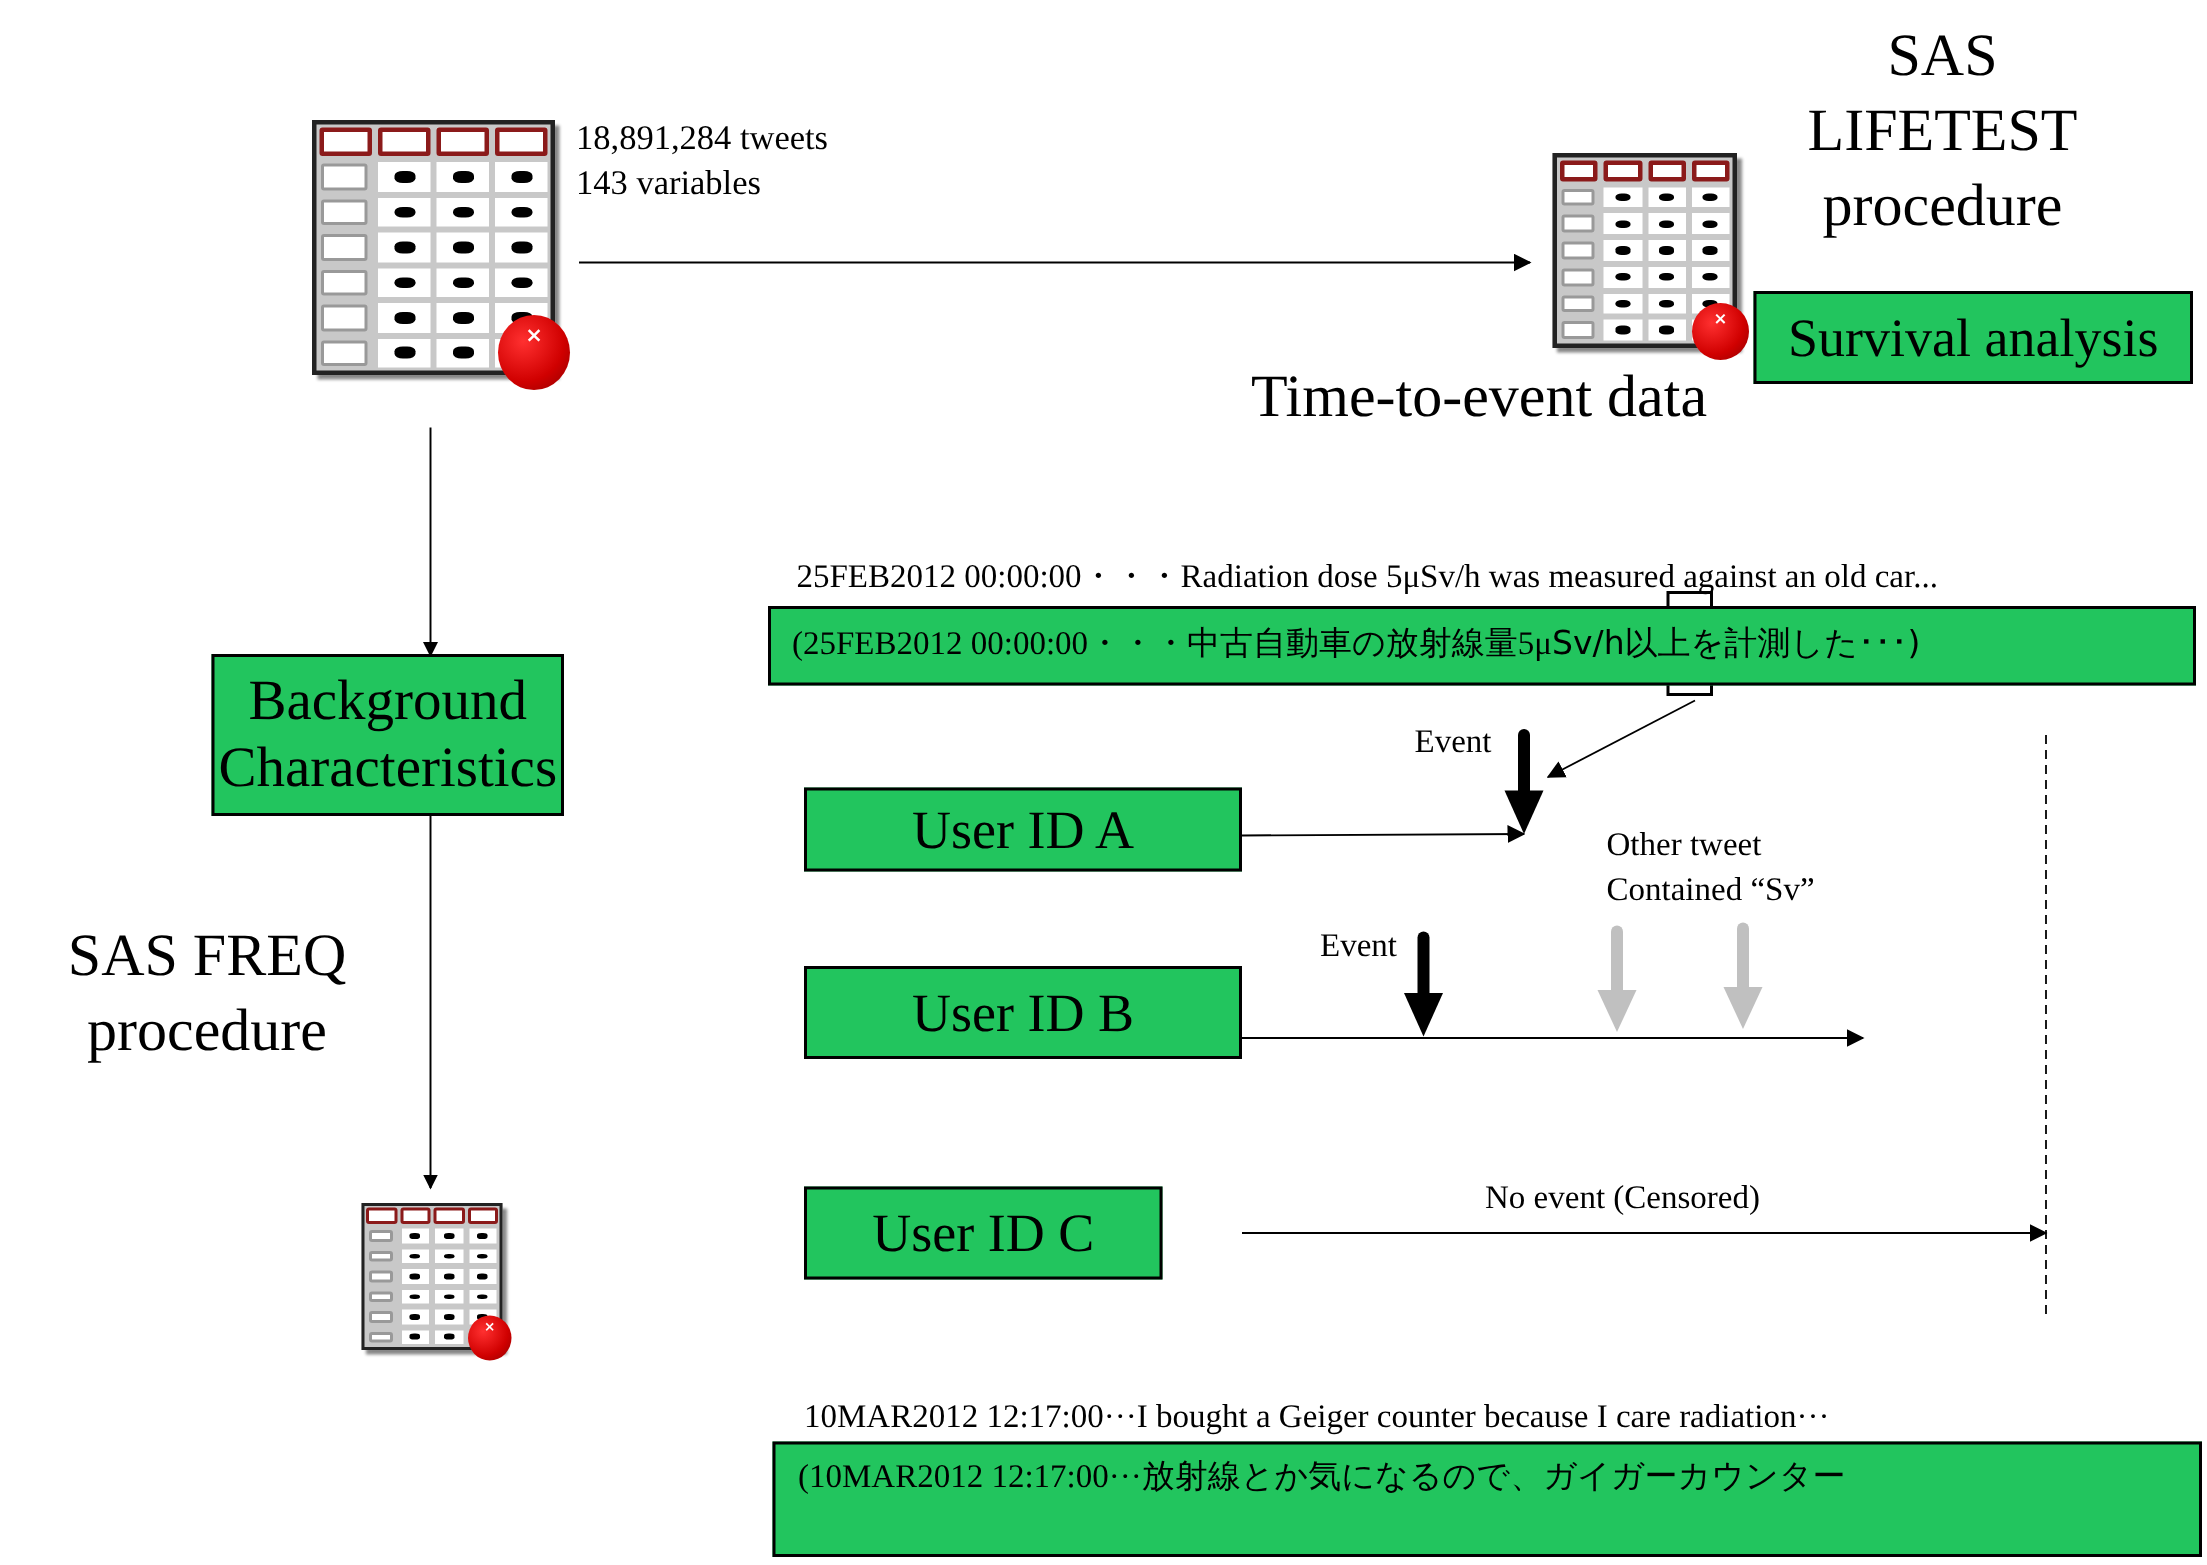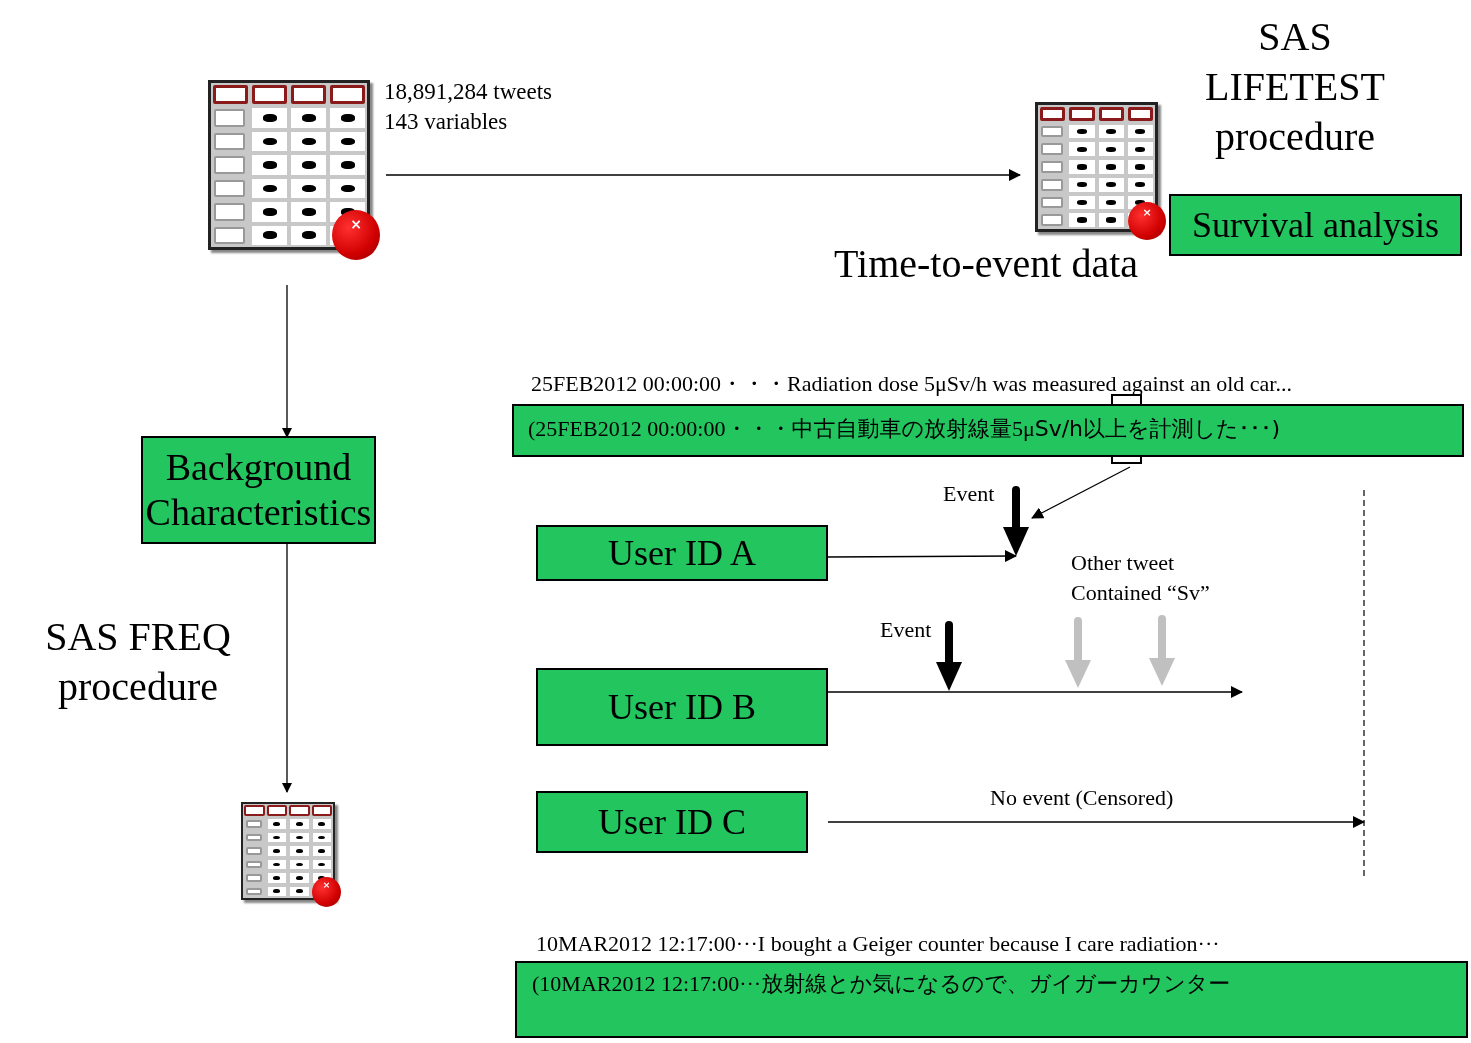--- a/index.html
+++ b/index.html
@@ -205,24 +205,24 @@
 
 <div class="abs txt" style="left:943px;top:481px;font-size:22px;">Event</div>
 <div class="abs txt" style="left:880px;top:617px;font-size:22px;">Event</div>
 <div class="abs txt" style="left:1071px;top:550px;font-size:22px;">Other tweet</div>
 <div class="abs txt" style="left:1071px;top:580px;font-size:22px;">Contained “Sv”</div>
 <div class="abs txt" style="left:990px;top:785px;font-size:22px;text-align:center;">No event (Censored)</div>
 
 <div class="box ctr" style="left:536px;top:525px;width:292px;height:56px;">
   <span class="txt" style="font-size:36px;">User ID A</span>
 </div>
-<div class="box ctr" style="left:536px;top:668px;width:292px;height:78px;">
+<div class="box ctr" style="left:536px;top:644px;width:292px;height:62px;">
   <span class="txt" style="font-size:36px;">User ID B</span>
 </div>
-<div class="box ctr" style="left:536px;top:791px;width:272px;height:62px;">
+<div class="box ctr" style="left:536px;top:791px;width:239px;height:62px;">
   <span class="txt" style="font-size:36px;">User ID C</span>
 </div>
 
 <div class="abs txt" style="left:536px;top:931px;font-size:22px;">10MAR2012 12:17:00···I bought a Geiger counter because I care radiation···</div>
 <div class="box" style="left:515px;top:961px;width:953px;height:77px;">
   <div class="abs txt" style="left:15px;top:6px;font-size:22px;">(10MAR2012 12:17:00···放射線とか気になるので、ガイガーカウンター</div>
   <div class="abs txt jp" style="left:274px;top:56px;font-size:20px;margin-top:32px;">買って･･･)</div>
 </div>
 
 </body></html>

